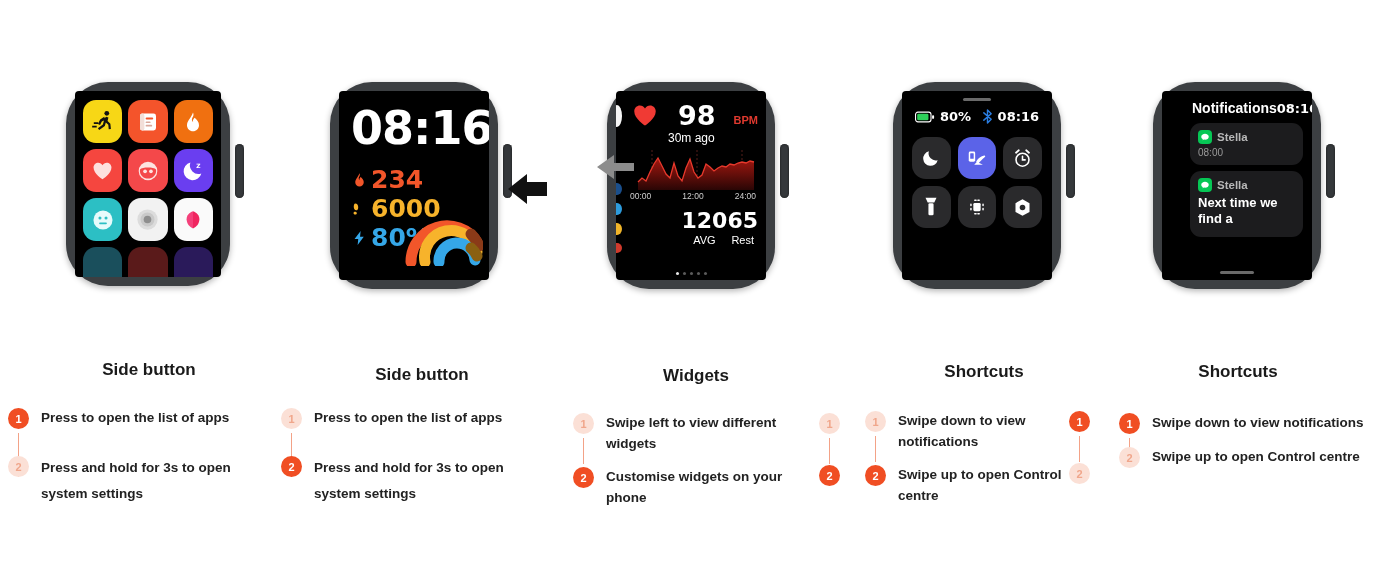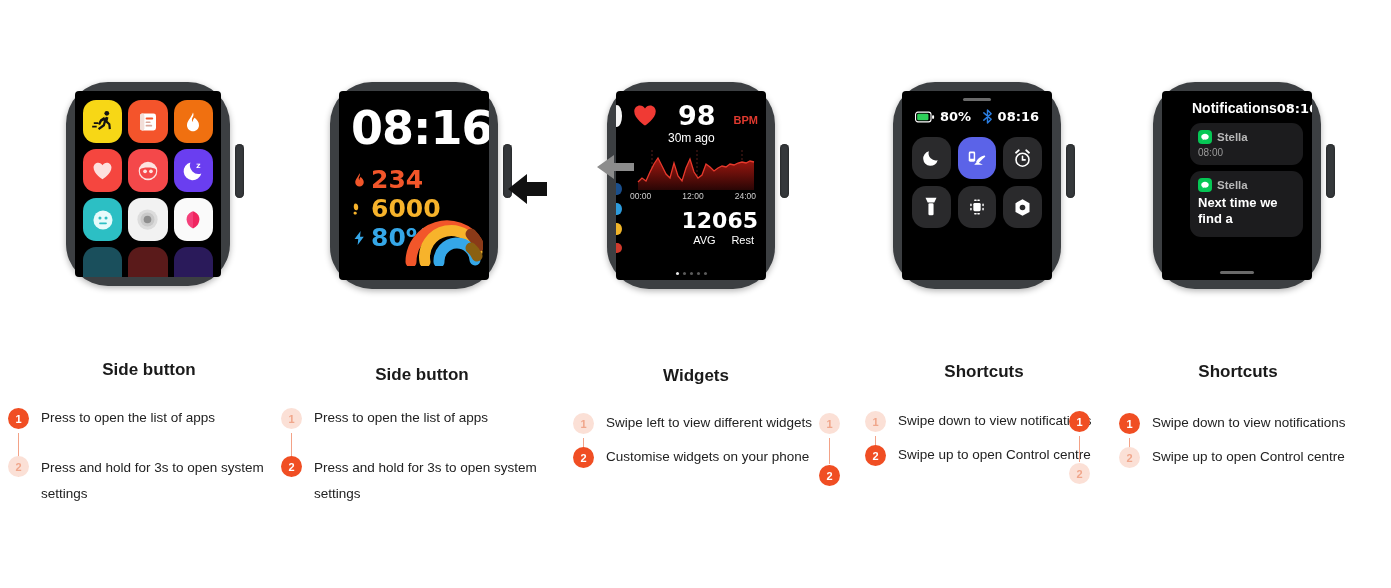--- a/index.html
+++ b/index.html
@@ -142,21 +142,21 @@
   .step { display: flex; align-items: flex-start; gap: 12px; position: relative; }
   .badge {
     flex: none;
     width: 21px; height: 21px; border-radius: 50%;
     display: flex; align-items: center; justify-content: center;
     font-size: 11px; font-weight: 700; color: #fff;
     background: #f04e23;
     margin-top: 1px;
   }
   .badge.dim { background: #fbe0d6; color: #f0a68b; }
-  .step-text { font-size: 13.5px; color: #222; line-height: 26px; }
+  .step-text { font-size: 13.5px; color: #222; line-height: 26px; font-weight: bold; }
   .connector {
     position: absolute; width: 1px; background: #f3a287;
   }
   
   .edge-badges { position: absolute; }
   .edge-badges .badge { position: absolute; }
   .edge-conn { position: absolute; width: 1px; background: #f3a287; }
 </style>
 </head>
 <body>

